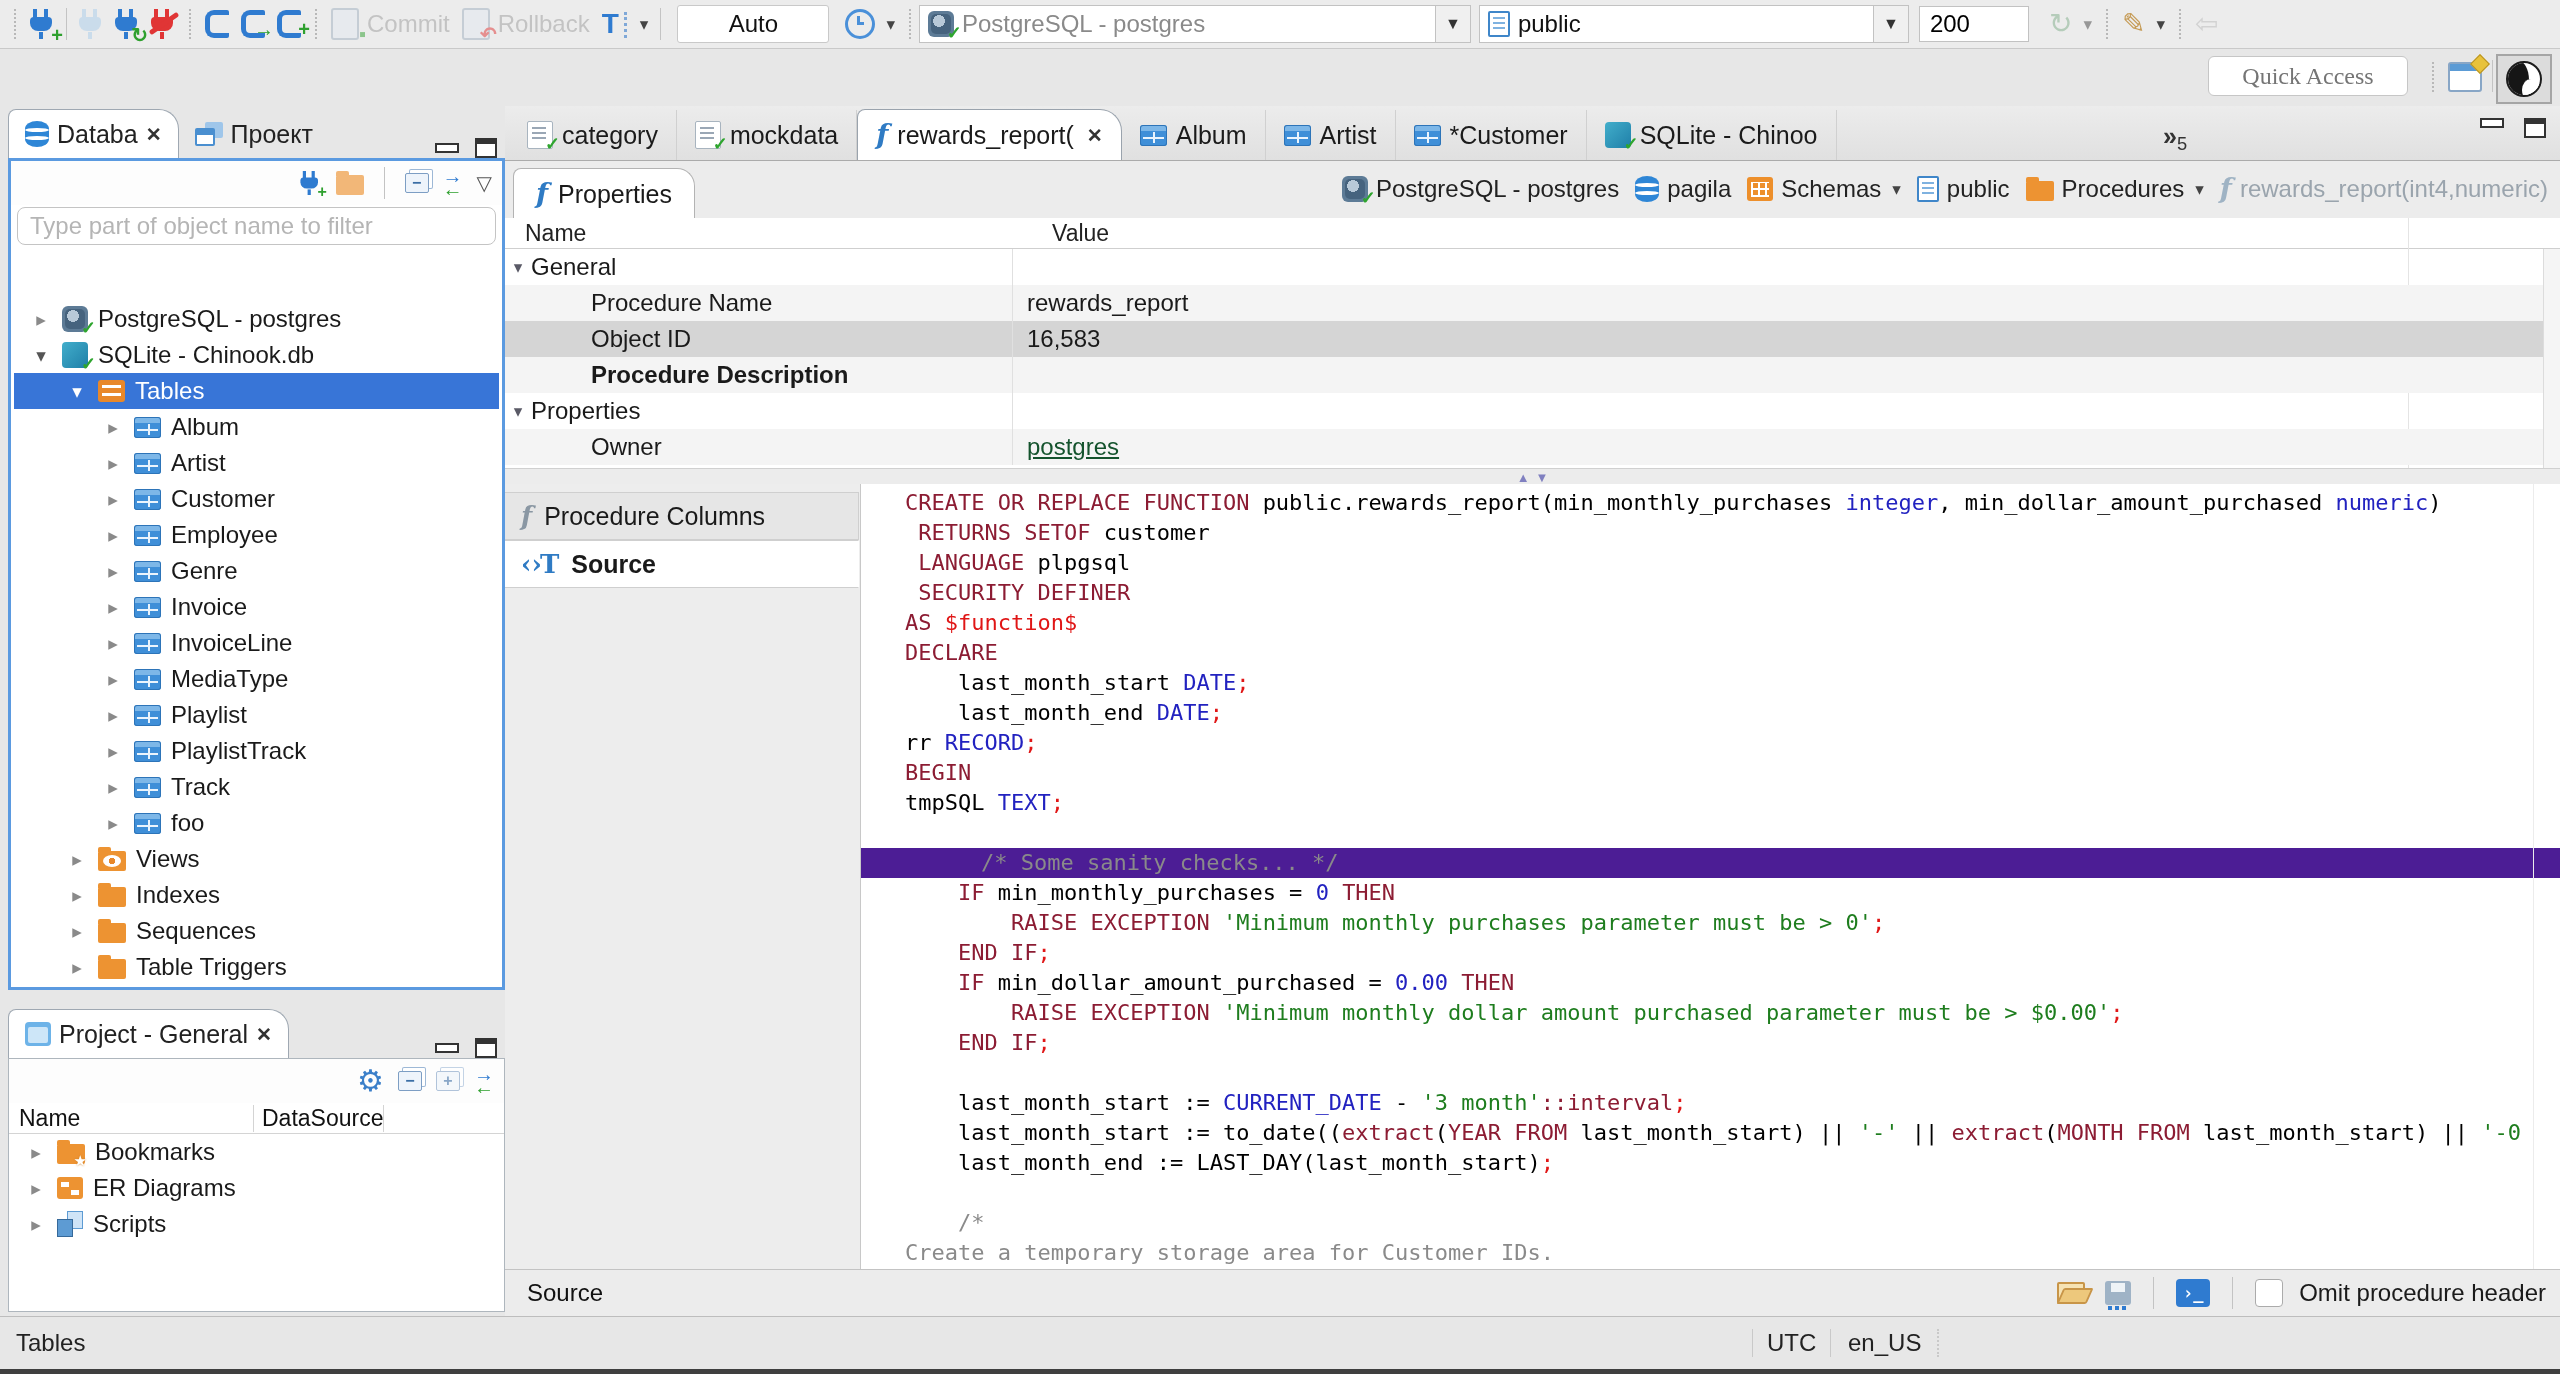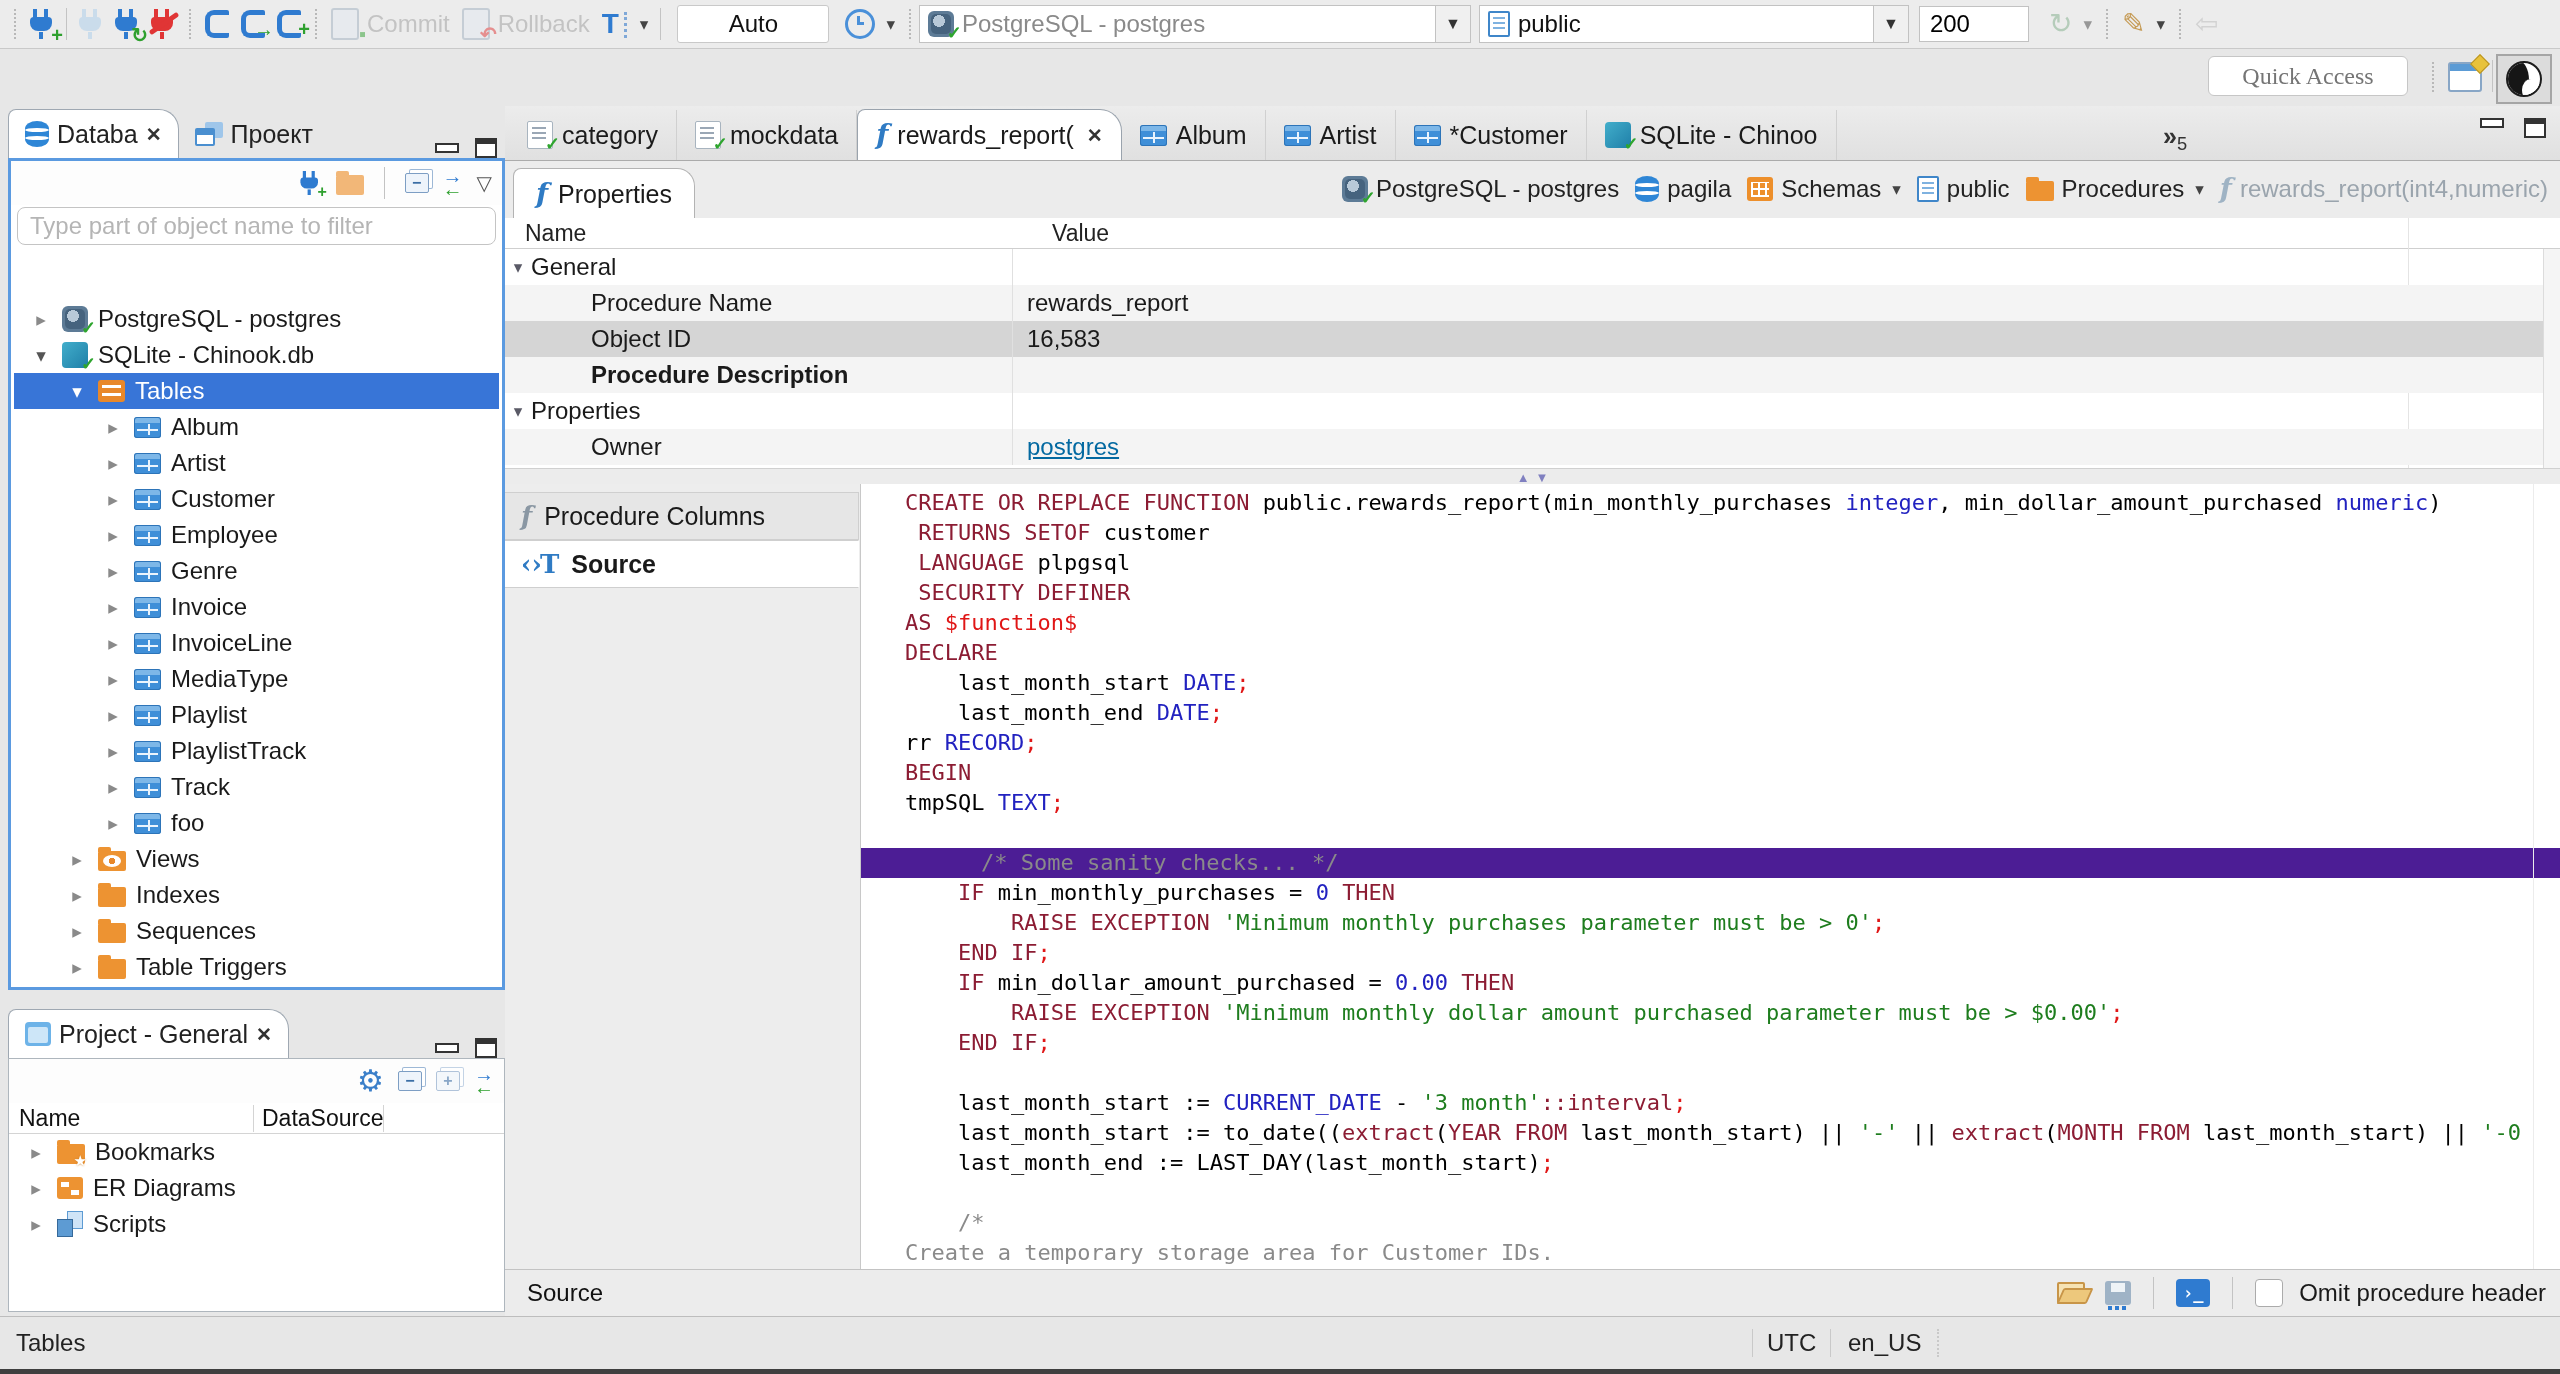--- a/index.html
+++ b/index.html
@@ -161,21 +161,21 @@
   #gridhead .h1{position:absolute;left:20px;top:2px;} #gridhead .h2{position:absolute;left:547px;top:2px;}
   #gridrows{position:absolute;left:0;top:31px;right:0;bottom:0;}
   .grow{display:flex;height:36px;align-items:center;font-size:24px;}
   .grow.alt{background:#f4f4f4;}
   .grow.sel{background:#d5d5d5;}
   .gname{width:507px;display:flex;align-items:center;box-sizing:border-box;}
   .gval{flex:1;padding-left:14px;border-left:1px solid #e0e0e0;align-self:stretch;display:flex;align-items:center;}
   .garrow{color:#5a5a66;font-size:17px;width:26px;text-align:center;}
   .gindent{width:86px;}
   .gbold{font-weight:bold;}
-  a.glink{color:#0369a1;}
+  a.glink{color:#14532d;}
   .colline{position:absolute;left:1903px;top:0;bottom:0;width:0;border-left:1px solid #e4e4e4;}
   .scrollstrip{position:absolute;right:0;top:31px;bottom:0;width:16px;background:#f5f5f5;border-left:1px solid #dcdcdc;}
   #splitter{position:absolute;left:0;top:362px;right:0;height:16px;background:#ececec;border-top:1px solid #d0d0d0;
             display:flex;align-items:center;justify-content:center;gap:6px;color:#8080c0;font-size:13px;}
   
   #lower{position:absolute;left:0;top:378px;right:0;bottom:46px;background:#ededed;}
   #subtabs{position:absolute;left:0;top:8px;width:354px;}
   .stab{height:48px;display:flex;align-items:center;gap:12px;padding-left:16px;font-size:25px;background:#e6e6e6;
         border:1px solid #cfcfcf;border-left:none;box-sizing:border-box;}
   .stab.active{background:#fff;font-weight:bold;border-right:1px solid #fff;}

